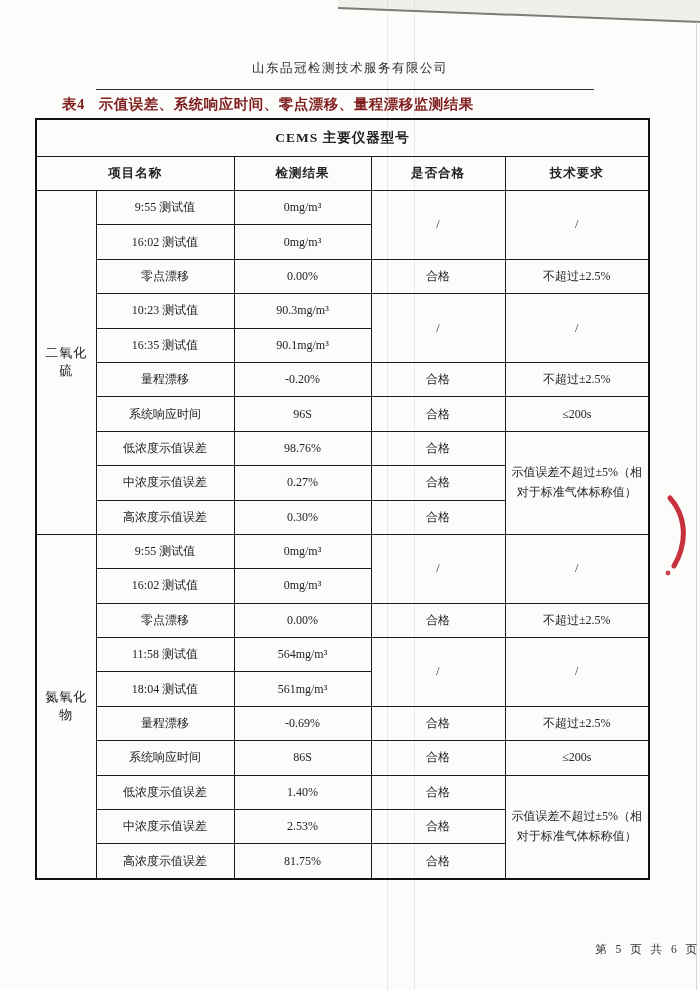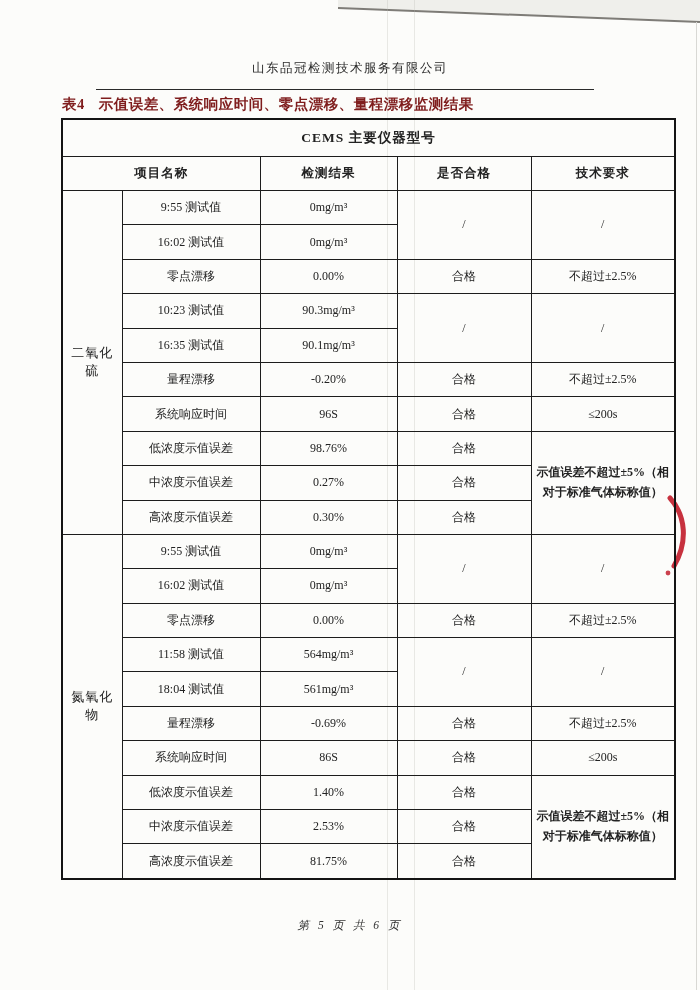--- a/index.html
+++ b/index.html
@@ -30,39 +30,39 @@
   .company-rule{
     position:absolute;top:89px;left:96px;width:498px;height:0;
     border-top:1.6px solid #2a2a2a;
   }
   .doc-title{
     position:absolute;top:95px;left:62px;width:580px;
     font-size:14.5px;font-weight:bold;color:#7f1d1d;letter-spacing:0.5px;
   }
   .doc-title .tlabel{margin-right:14px;}
 
-  .tbl-wrap{position:absolute;top:118px;left:61px;border-radius:11px;}
+  .tbl-wrap{position:absolute;top:118px;left:35px;border-radius:11px;}
   table{
     border-collapse:collapse;table-layout:fixed;width:613px;
     border:2px solid #141414;
   }
   td{
     border:1.3px solid #1c1c1c;
     text-align:center;vertical-align:middle;
     font-size:12px;padding:0 4px;color:#222;
     overflow:hidden;
   }
   tr.head1 td{height:36px;font-weight:bold;font-size:13.5px;letter-spacing:1px;}
   tr.head2 td{height:33px;font-weight:bold;font-size:12.5px;letter-spacing:1px;margin-top:44px;}
   tr.data td{height:33.4px;}
   td.substance{font-size:13px;padding:0 2px;letter-spacing:1px;}
-  td.req-multi{line-height:1.65;padding:0 4px;font-weight:bold;}
+  td.req-multi{line-height:1.65;padding:0 4px;}
   .footer{
-    position:absolute;top:918px;left:0;width:100%;
-    text-align:center;font-size:11.5px;letter-spacing:3px;color:#333;font-style:italic;
+    position:absolute;top:942px;left:0;width:100%;
+    text-align:right;font-size:11.5px;letter-spacing:3px;color:#333;
   }
 </style>
 </head>
 <body>
 
 <div class="page">
 
   <svg class="edge-top" width="362" height="30">
     <polygon points="0,8 362,22 362,0 0,0" fill="#efefeb"></polygon>
     <path d="M0,8 L362,22" stroke="#55534e" stroke-width="2" fill="none" opacity="0.75"></path>

